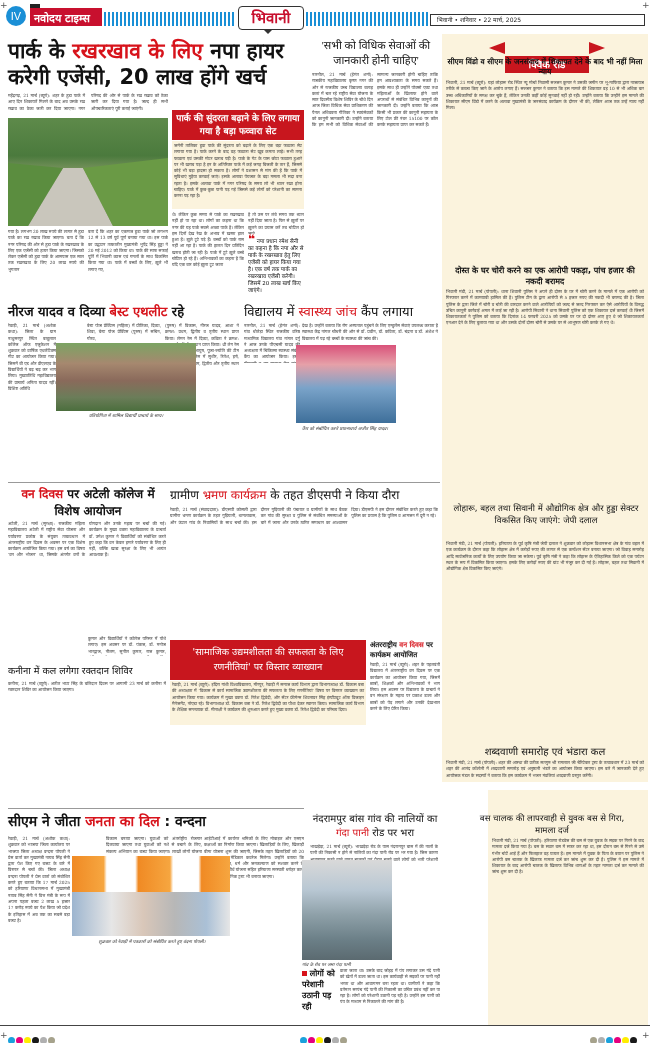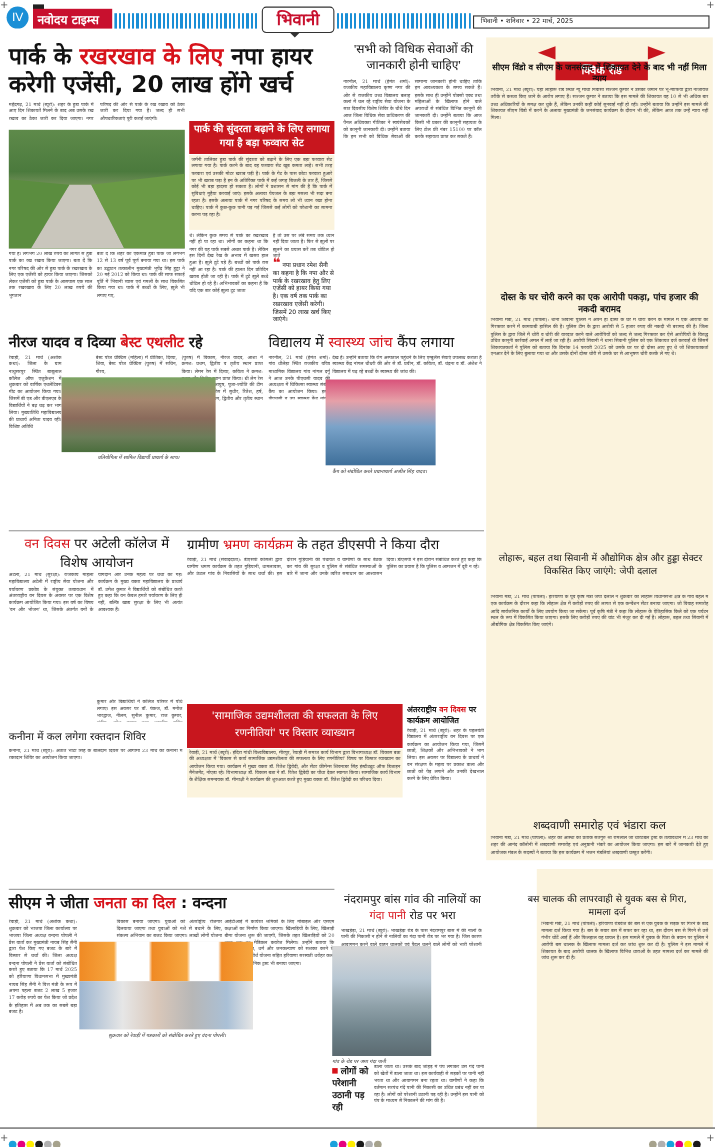--- a/index.html
+++ b/index.html
@@ -88,21 +88,21 @@
 <div class="abs hl" style="left:244px; top:304px; width:196px; font-size:13px; line-height:16px; font-weight:normal;">
   <span>विद्यालय में </span><span class="red">स्वास्थ्य जांच</span><span> कैंप लगाया</span>
 </div>
 <div class="abs body-text" style="left:244px; top:323px; width:56px; height:40px;">नारनौल, 21 मार्च (हेमंत शर्मा): गांव धौलेड़ा स्थित राजकीय वरिष्ठ माध्यमिक विद्यालय गांव नांगल दर्गु ने आज उनके पीएचसी यादव की अध्यक्षता में चिकित्सा स्वास्थ्य संबंधी कैंप का आयोजन किया। इसमें पीएचसी व उप स्वास्थ्य केंद्र नांगल चौधरी के</div>
 <div class="abs body-text" style="left:302px; top:323px; width:136px; height:40px;">देख है। उन्होंने बताया कि रोग अस्पताल पहुंचने के लिए एम्बुलेंस सेवाएं उपलब्ध कराता है स्वास्थ्य केंद्र नांगल चौधरी की ओर से डॉ. प्रवीन, डॉ. कविता, डॉ. चंद्रना व डॉ. अंशेश ने विद्यालय में पढ़ रहे बच्चों के स्वास्थ्य की जांच की।</div>
 <div class="abs photo" style="left:296px; top:345px; width:100px; height:78px; background:linear-gradient(180deg,#d9527a 0%,#e6a0a8 25%,#7aa3c9 55%,#3e6f9a 100%);"></div>
 <div class="abs caption" style="left:290px; top:425px; width:110px; text-align:center;">कैंप को संबोधित करते प्रधानाचार्य अजीत सिंह यादव।</div>
 
 <div class="abs rule" style="left:8px; top:482px; width:432px;"></div>
 
-<div class="abs hl" style="left:18px; top:486px; width:140px; font-size:12px; line-height:17px; font-weight:normal; text-align:center;">
+<div class="abs hl" style="left:18px; top:486px; width:140px; font-size:12px; line-height:17px; font-weight:bold; text-align:center;">
   <span class="red">वन दिवस</span><span> पर अटेली कॉलेज में विशेष आयोजन</span>
 </div>
 <div class="abs body-text" style="left:8px; top:521px; width:158px; height:118px; column-count:2; column-gap:4px;">अटेली, 21 मार्च (सुरक्षा): राजकीय महिला महाविद्यालय अटेली में राष्ट्रीय सेवा योजना और पर्यावरण प्रकोष्ठ के संयुक्त तत्वावधान में अंतरराष्ट्रीय वन दिवस के अवसर पर एक विशेष कार्यक्रम आयोजित किया गया। इस वर्ष का विषय 'वन और भोजन' था, जिसके अंतर्गत वनों के योगदान और उनके महत्व पर चर्चा की गई। कार्यक्रम के मुख्य वक्ता महाविद्यालय के प्राचार्य डॉ. उमेश कुमार ने विद्यार्थियों को संबोधित करते हुए कहा कि वन केवल हमारे पर्यावरण के लिए ही नहीं, बल्कि खाद्य सुरक्षा के लिए भी अत्यंत आवश्यक हैं।</div>
 <div class="abs body-text" style="left:88px; top:636px; width:78px; height:20px;">कुमार और विद्यार्थियों ने कॉलेज परिसर में पौधे लगाए। इस अवसर पर डॉ. पंकज, डॉ. मनोज भारद्वाज, नीलम, सुनील कुमार, राज कुमार, संदीप, नरेश कुमार तथा भारतीय सहित महाविद्यालय की अनेक छात्राएं उपस्थित रहीं।</div>
 
 <div class="abs hl" style="left:170px; top:488px; width:272px; font-size:12px; line-height:15px; font-weight:normal;">
   <span>ग्रामीण </span><span class="red">भ्रमण कार्यक्रम</span><span> के तहत डीएसपी ने किया दौरा</span>
 </div>
 <div class="abs body-text" style="left:170px; top:507px; width:268px; height:128px; column-count:3; column-gap:4px;">रेवाड़ी, 21 मार्च (संवाददाता): डीएसपी कोसली द्वारा ग्रामीण भ्रमण कार्यक्रम के तहत गुड़ियानी, धामलावास, और ऊंटल गांव के निवासियों के साथ चर्चा की। इस दौरान गुड़ियानी की पंचायत व ग्रामीणों के साथ बैठक कर गांव की सुरक्षा व पुलिस से संबंधित समस्याओं के बारे में जाना और उनके त्वरित समाधान का आश्वासन दिया। डीएसपी ने इस दौरान संबोधित करते हुए कहा कि पुलिस का प्रयास है कि पुलिस व आमजन में दूरी न रहे।</div>
 

